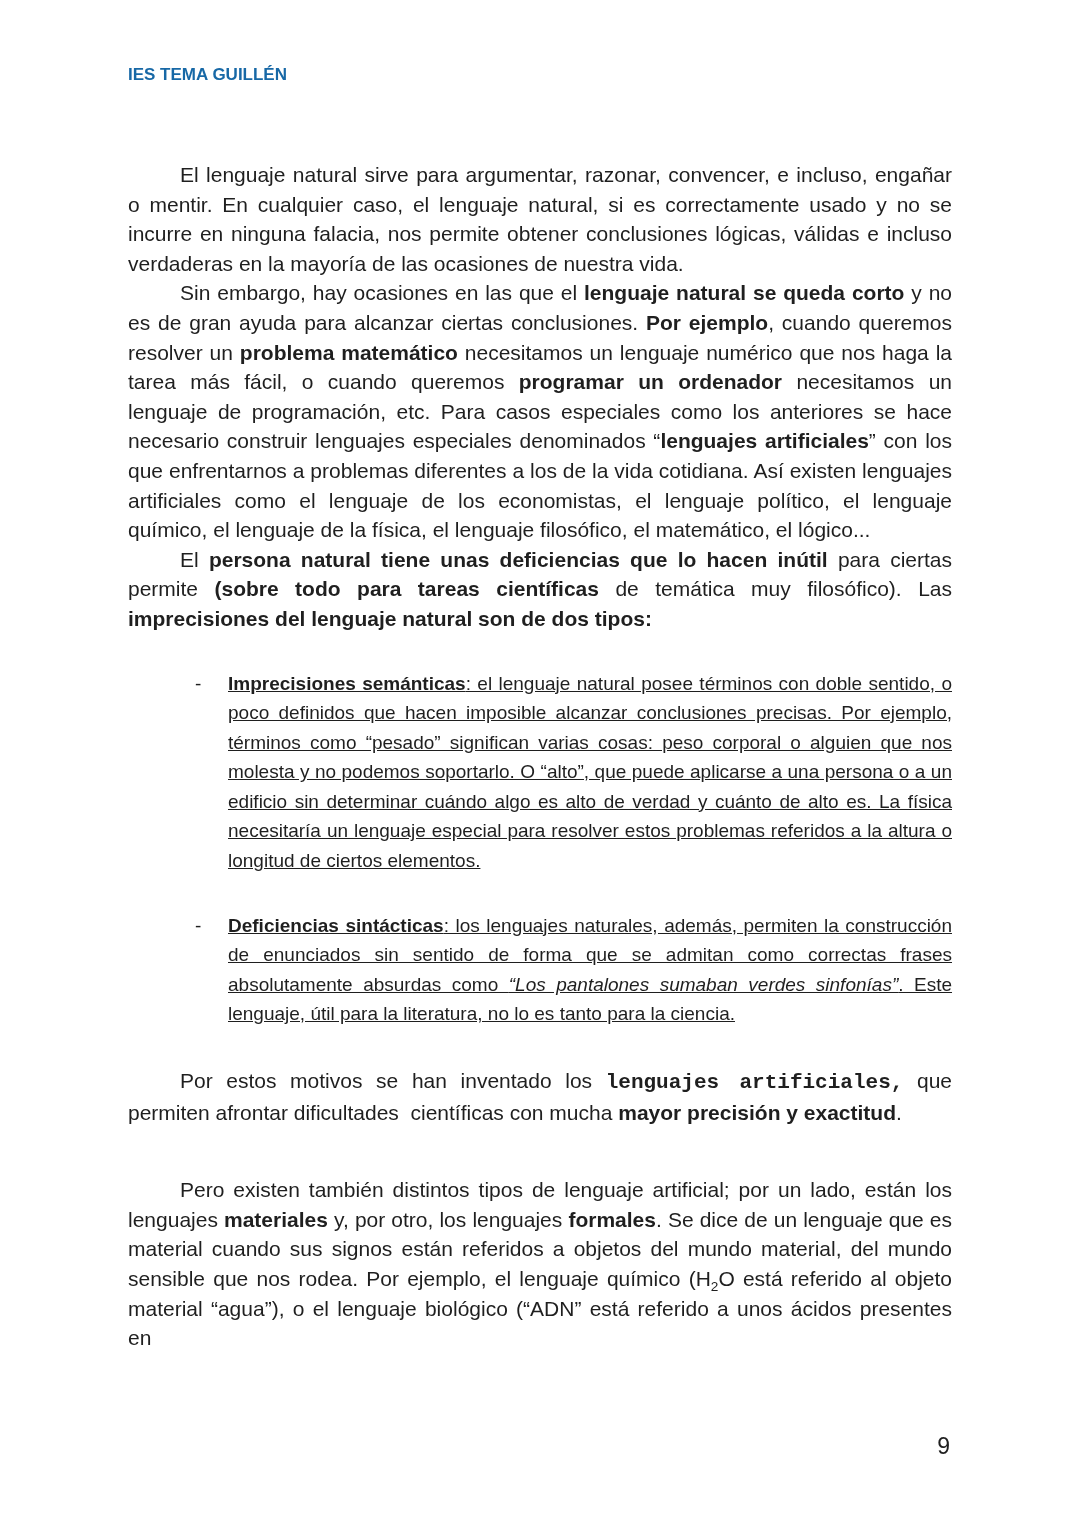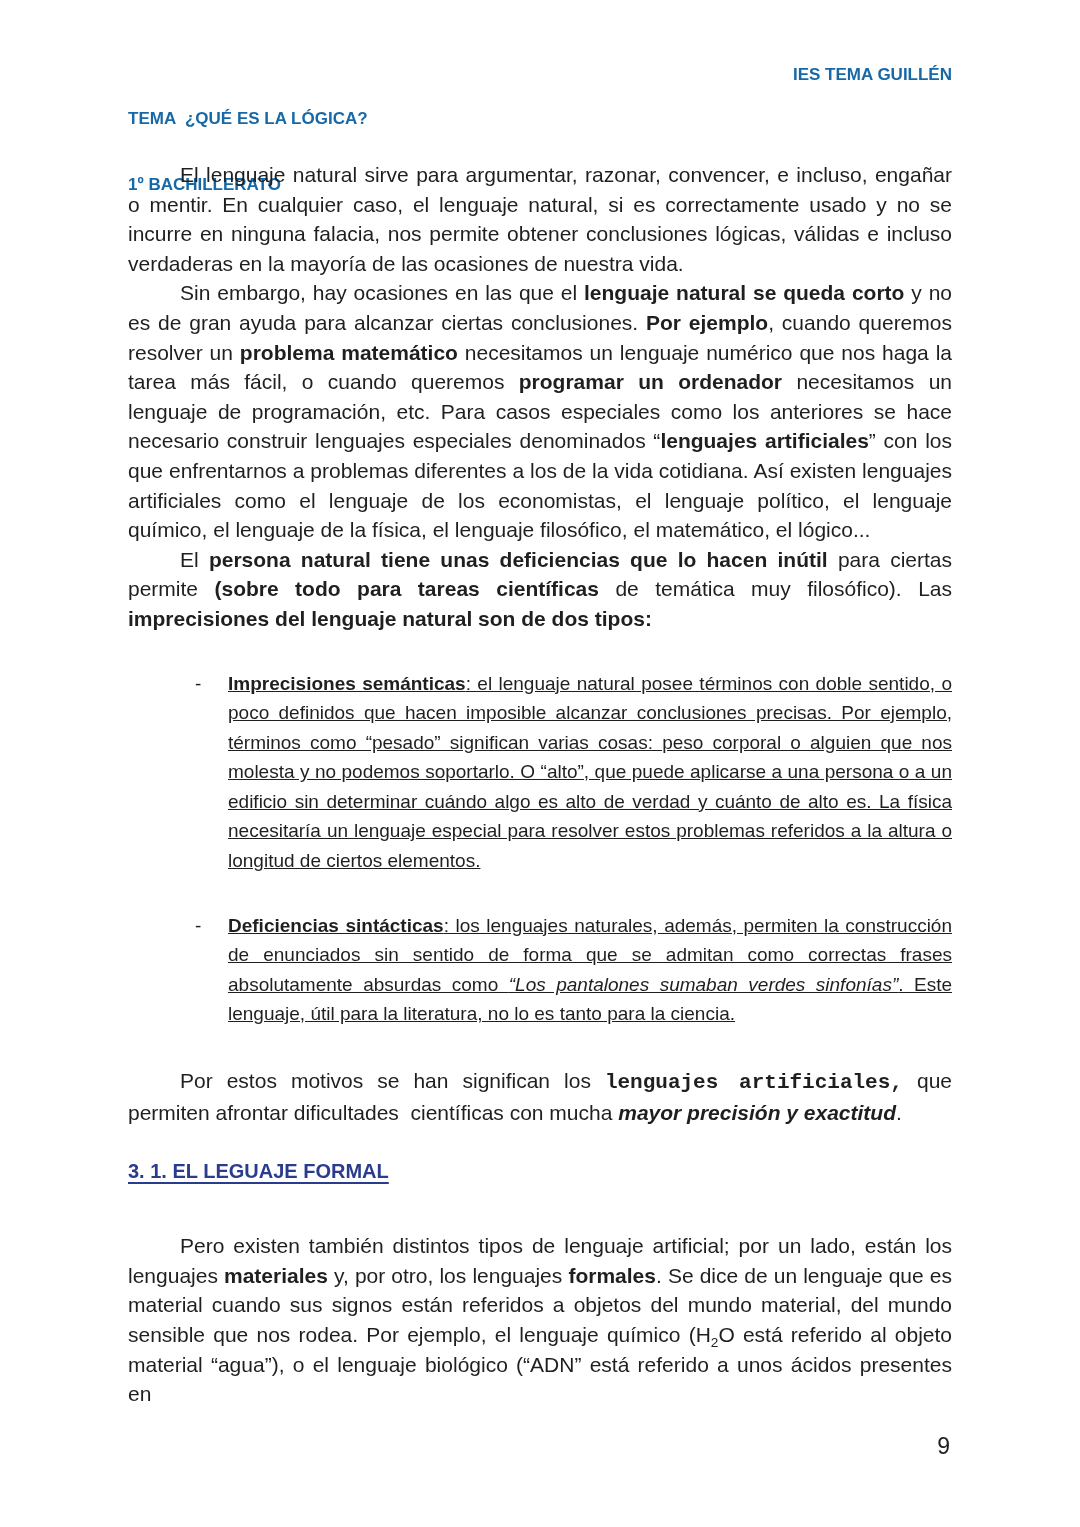--- a/index.html
+++ b/index.html
@@ -73,45 +73,40 @@
     color: #1f1f1f;
   }
   sub { font-size: 0.65em; line-height: 0; }
 </style>
 </head>
 <body>
 
 <div class="page">
 
   <div class="header" style="color: rgb(23, 104, 166);">
-    <div class="header-left">
-      <div>TEMA  ¿QUÉ ES LA LÓGICA?</div>
-      <div>1º BACHILLERATO</div>
-    </div>
     <div class="header-right">IES TEMA GUILLÉN</div>
   </div>
 
   <div class="content" style="color: rgb(31, 31, 31);">
     <p class="para"><span>El lenguaje natural sirve para argumentar, razonar, convencer, e incluso, engañar o mentir. En cualquier caso, el lenguaje natural, si es correctamente usado y no se incurre en ninguna falacia, nos permite obtener conclusiones lógicas, válidas e incluso verdaderas en la mayoría de las ocasiones de nuestra vida.</span></p>
     <p class="para"><span>Sin embargo, hay ocasiones en las que el </span><span style="font-weight: 700;">lenguaje natural se queda corto</span><span> y no es de gran ayuda para alcanzar ciertas conclusiones. </span><span style="font-weight: 700;">Por ejemplo</span><span>, cuando queremos resolver un </span><span style="font-weight: 700;">problema matemático</span><span> necesitamos un lenguaje numérico que nos haga la tarea más fácil, o cuando queremos </span><span style="font-weight: 700;">programar un ordenador</span><span> necesitamos un lenguaje de programación, etc. Para casos especiales como los anteriores se hace necesario construir lenguajes especiales denominados “</span><span style="font-weight: 700;">lenguajes artificiales</span><span>” con los que enfrentarnos a problemas diferentes a los de la vida cotidiana. Así existen lenguajes artificiales como el lenguaje de los economistas, el lenguaje político, el lenguaje químico, el lenguaje de la física, el lenguaje filosófico, el matemático, el lógico...</span></p>
     <p class="para"><span>El </span><span style="font-weight: 700;">persona natural tiene unas deficiencias que lo hacen inútil</span><span> para ciertas permite </span><span style="font-weight: 700;">(sobre todo para tareas científicas</span><span> de temática muy filosófico). Las </span><span style="font-weight: 700;">imprecisiones del lenguaje natural son de dos tipos:</span></p>
 
     <div class="bullet-list">
       <div class="bullet-item">
         <span class="dash">-</span>
         <div class="bullet-text"><span style="font-weight: 700;">Imprecisiones semánticas</span><span>: el lenguaje natural posee términos con doble sentido, o poco definidos que hacen imposible alcanzar conclusiones precisas. Por ejemplo, términos como “pesado” significan varias cosas: peso corporal o alguien que nos molesta y no podemos soportarlo. O “alto”, que puede aplicarse a una persona o a un edificio sin determinar cuándo algo es alto de verdad y cuánto de alto es. La física necesitaría un lenguaje especial para resolver estos problemas referidos a la altura o longitud de ciertos elementos.</span></div>
       </div>
       <div class="bullet-item">
         <span class="dash">-</span>
         <div class="bullet-text"><span style="font-weight: 700;">Deficiencias sintácticas</span><span>: los lenguajes naturales, además, permiten la construcción de enunciados sin sentido de forma que se admitan como correctas frases absolutamente absurdas como </span><span style="font-style: italic;">“Los pantalones sumaban verdes sinfonías”</span><span>. Este lenguaje, útil para la literatura, no lo es tanto para la ciencia.</span></div>
       </div>
     </div>
 
-    <p class="para closing"><span>Por estos motivos se han significan los </span><span style="font-weight: 700; font-family: Liberation Mono, monospace;">lenguajes artificiales,</span><span> que permiten afrontar dificultades &nbsp;científicas con mucha </span><span style="font-weight: 700; font-style: italic;">mayor precisión y exactitud</span><span>.</span></p>
+    <p class="para closing"><span>Por estos motivos se han inventado los </span><span style="font-weight: 700; font-family: Liberation Mono, monospace;">lenguajes artificiales,</span><span> que permiten afrontar dificultades &nbsp;científicas con mucha </span><span style="font-weight: 700;">mayor precisión y exactitud</span><span>.</span></p>
 
-    <h2 class="section-heading" style="color: rgb(42, 60, 142);">3. 1. EL LEGUAJE FORMAL</h2>
 
     <p class="para final"><span>Pero existen también distintos tipos de lenguaje artificial; por un lado, están los lenguajes </span><span style="font-weight: 700;">materiales</span><span> y, por otro, los lenguajes </span><span style="font-weight: 700;">formales</span><span>. Se dice de un lenguaje que es material cuando sus signos están referidos a objetos del mundo material, del mundo sensible que nos rodea. Por ejemplo, el lenguaje químico (H</span><sub>2</sub><span>O está referido al objeto material “agua”), o el lenguaje biológico (“ADN” está referido a unos ácidos presentes en</span></p>
   </div>
 
   <div class="page-number">9</div>
 
 </div>
 
 </body></html>

